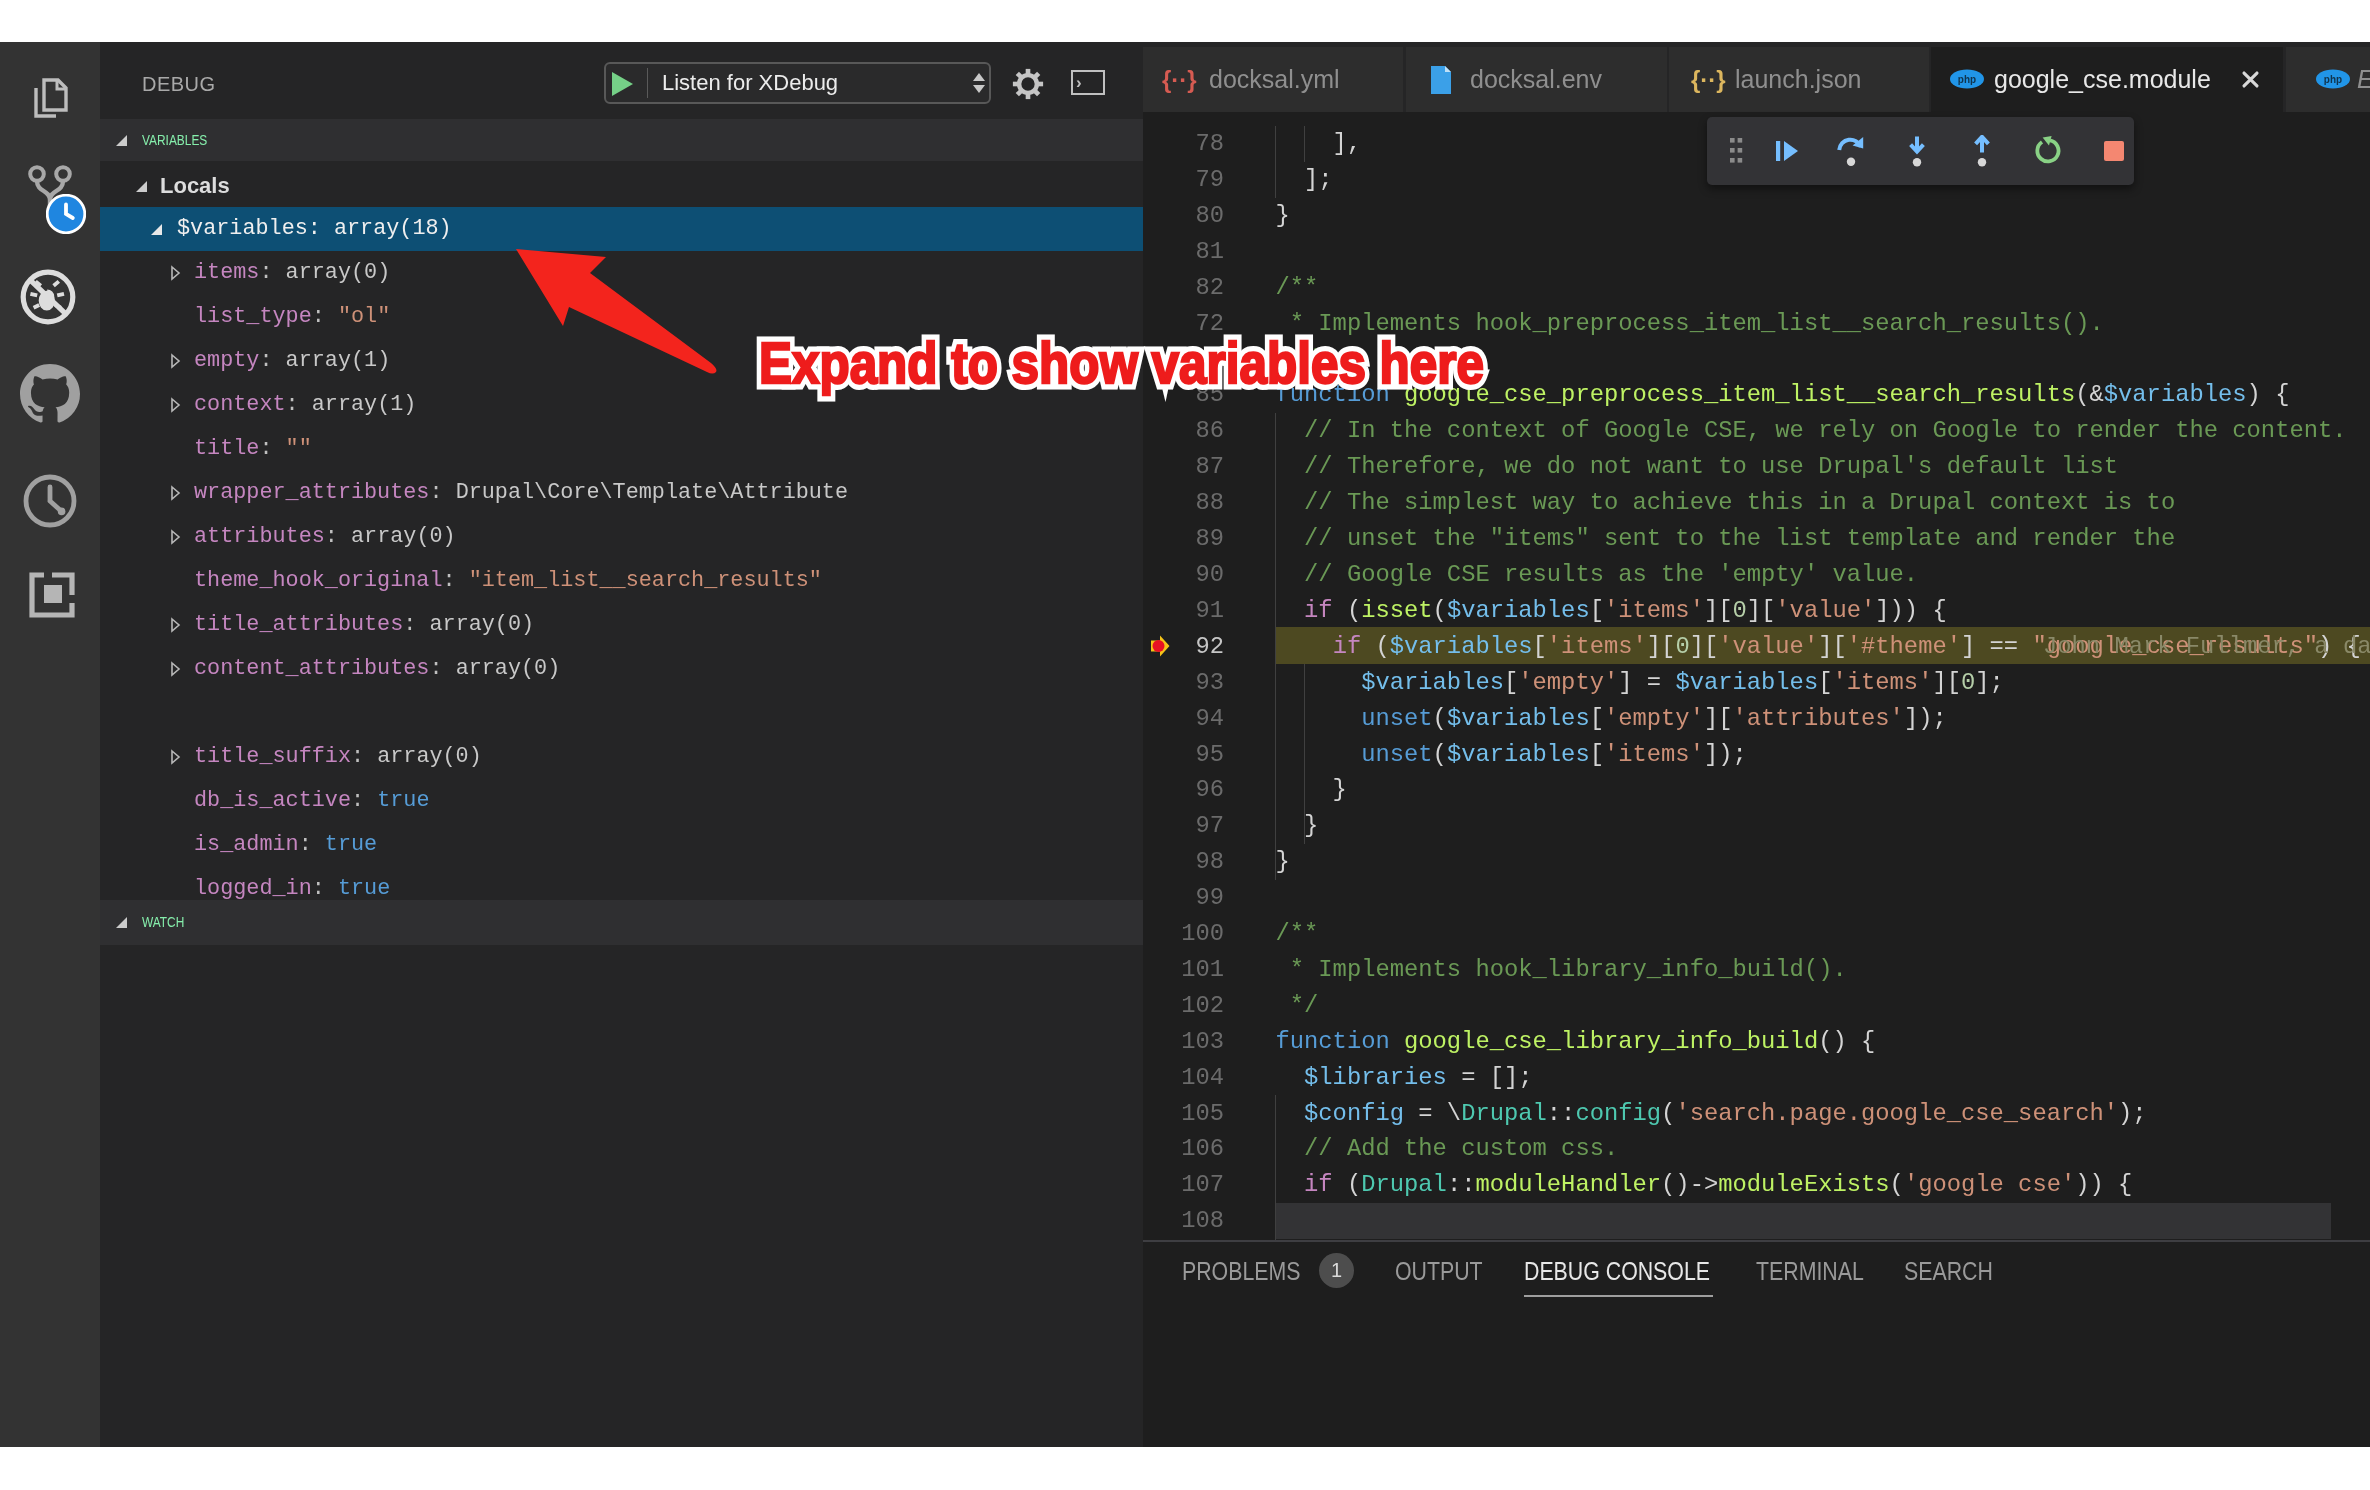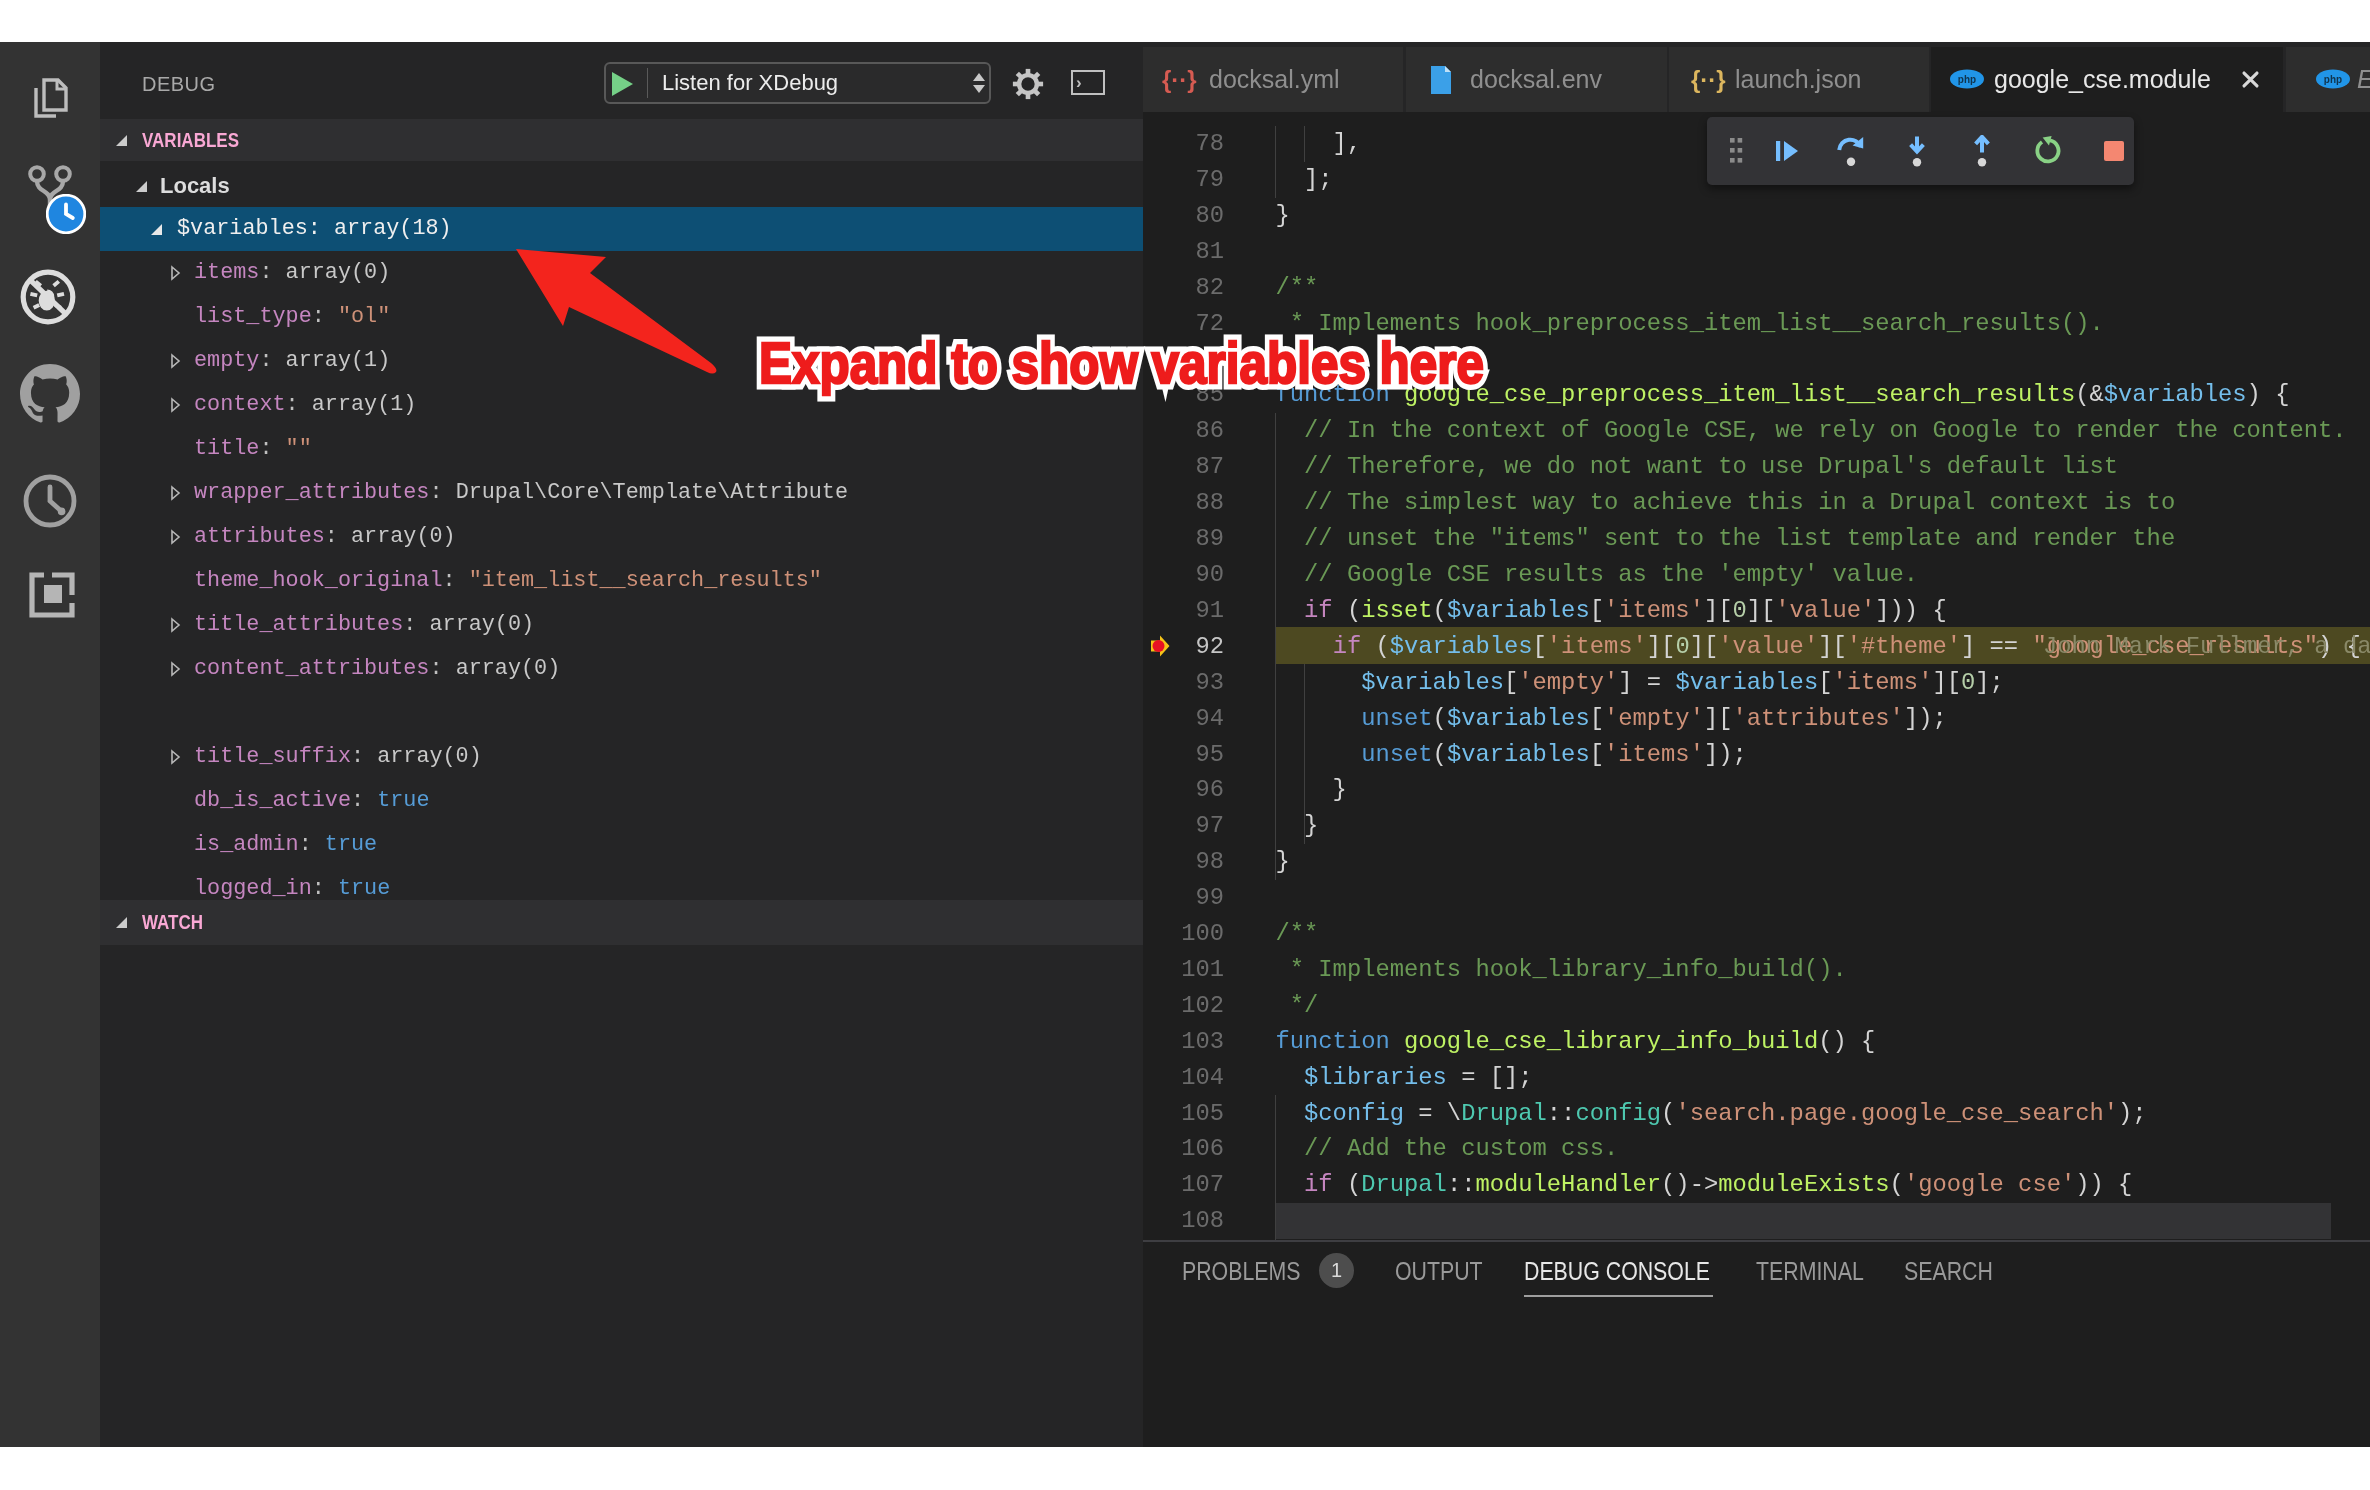--- a/index.html
+++ b/index.html
@@ -6,21 +6,21 @@
   html,body { width:2370px; height:1490px; background:#ffffff; overflow:hidden; }
   body { position:relative; font-family:"Liberation Sans", sans-serif; }
   .abs { position:absolute; }
   .mono { font-family:"Liberation Mono", monospace; }
   
   #shell { position:absolute; left:0; top:42px; width:2184px; height:1405px; background:#1e1e1e; }
   #activitybar { position:absolute; left:0; top:0; width:100px; height:1405px; background:#333333; }
   #sidebar { position:absolute; left:100px; top:0; width:1043px; height:1405px; background:#252526; }
   #editor { position:absolute; left:1143px; top:0; width:1227px; height:1405px; background:#1e1e1e; overflow:hidden; }
   
-  .sechdr { position:absolute; left:0; width:1043px; background:#2f2f31; color:#f9a8d4; font-weight:bold; font-size:20px; }
+  .sechdr { position:absolute; left:0; width:1043px; background:#2f2f31; color:#86efac; font-weight:normal; font-size:14px; }
   .sechdr span { transform:scaleX(0.85); transform-origin:0 50%; }
   .treerow { position:absolute; left:0; width:1043px; height:44px; line-height:44px; white-space:pre; }
   .tw-open { position:absolute; width:15px; height:15px; }
   .tw-closed { position:absolute; width:14px; height:16px; }
   .vname { color:#c586c0; }
   .vpunc { color:#c0c0c0; }
   .vval { color:#c8c8c8; }
   .vstr { color:#ce9178; }
   .vbool { color:#569cd6; }
   

